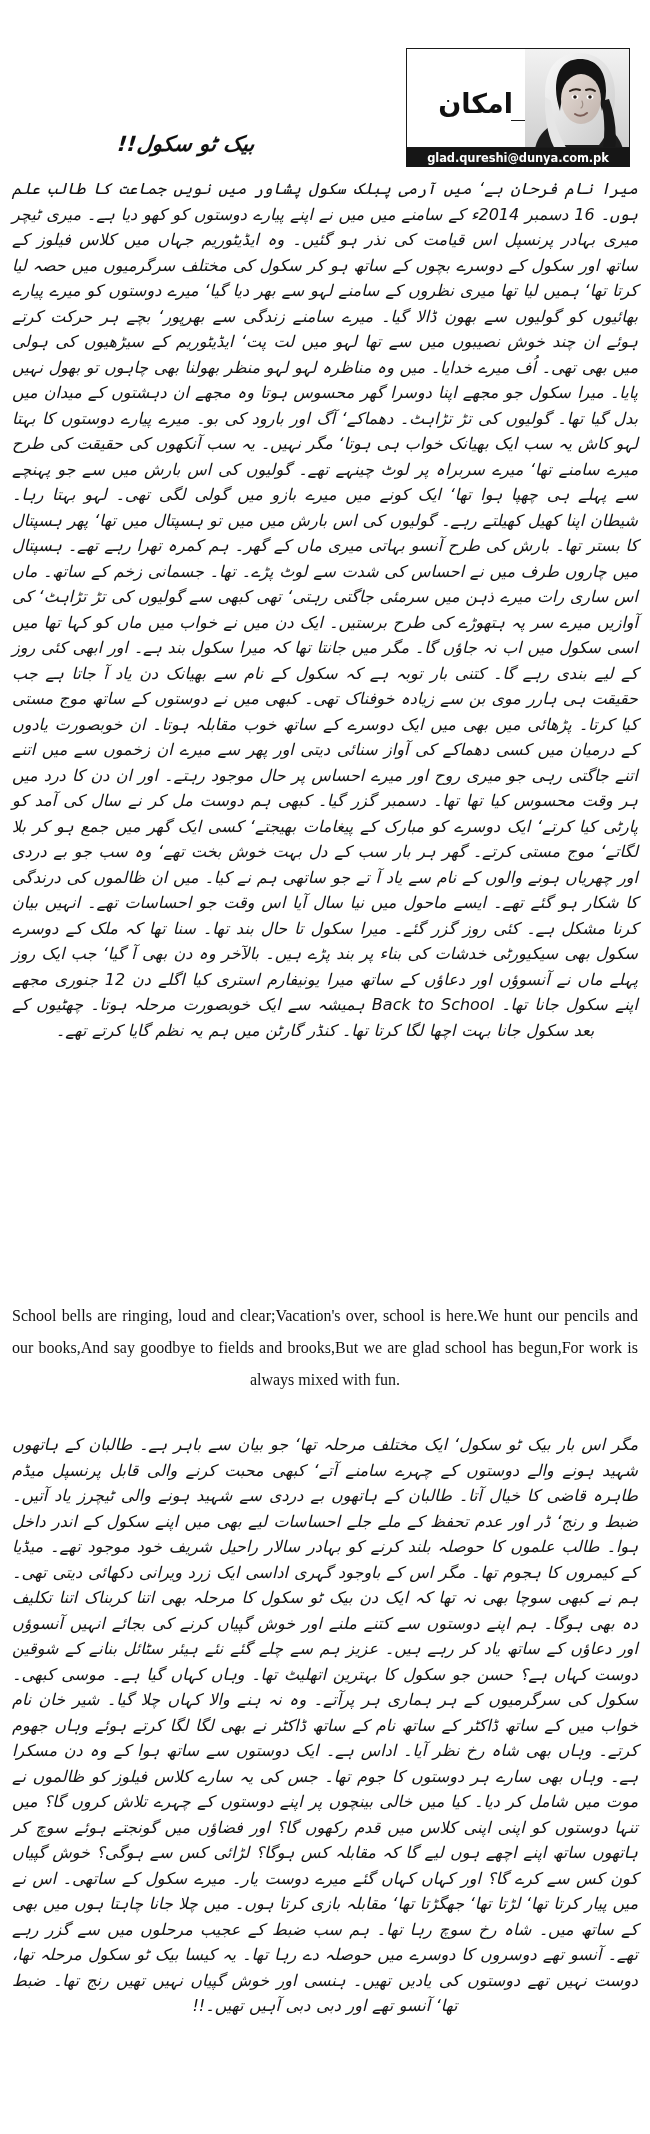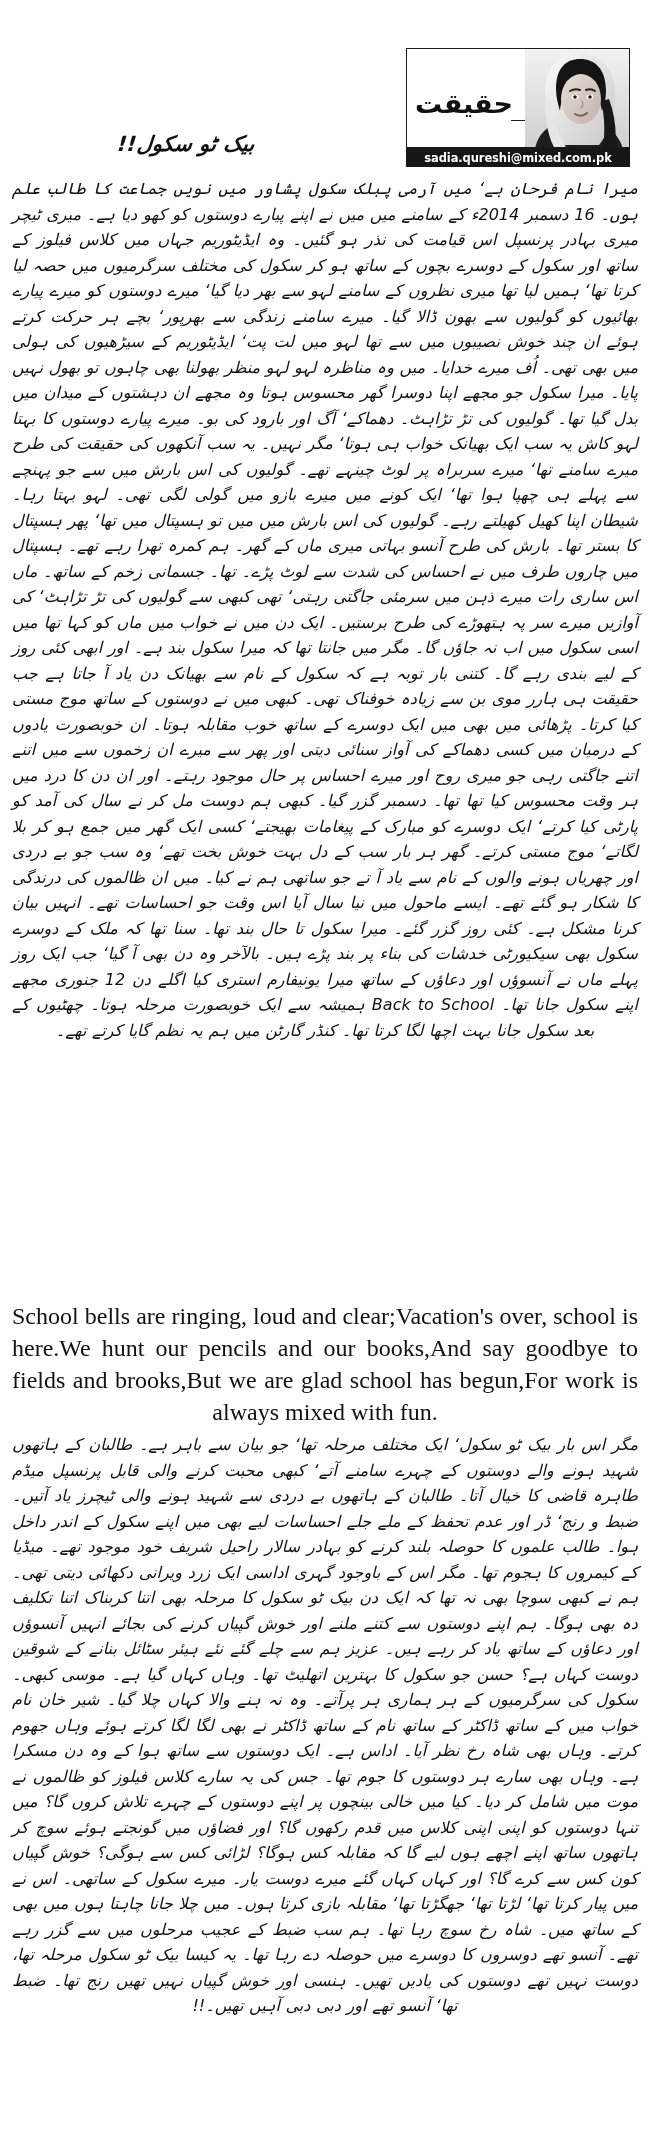--- a/index.html
+++ b/index.html
@@ -135,37 +135,37 @@
   }
   #body-1{ top:176px; }
   #body-2{ top:1432px; }
 
   .poem{
     position:absolute;
     left:12px;
     top:1300px;
     width:626px;
     font-family:"Liberation Serif", serif;
-    font-size:24px;
+    font-size:16px;
     line-height:32px;
     color:#111;
     text-align:justify;
     text-align-last:center;
     direction:ltr;
   }
 </style>
 </head>
 <body>
 
 <div class="page">
 
   <div class="masthead">
     <div class="masthead-inner">
 
-      <div class="column-title">حقیقت</div>
+      <div class="column-title">امکان</div>
 
       <div class="title-rule"></div>
 
       <div class="author-byline">سعدیہ قریشی</div>
 
       <div class="portrait">
         <svg viewBox="0 0 104 100" xmlns="http://www.w3.org/2000/svg" aria-hidden="true">
           <defs>
             <linearGradient id="bg" x1="0" y1="0" x2="0" y2="1">
               <stop offset="0%" stop-color="#f2f2f2"></stop>
@@ -204,21 +204,21 @@
 
           <path d="M26 52 C28 74 36 90 42 100 L30 100 C22 86 20 68 20 48 Z" fill="#e6e6e6"></path>
 
           <path d="M76 52 C80 68 80 84 78 100 L90 100 C92 84 90 66 84 50 Z" fill="#181818"></path>
         </svg>
       </div>
 
     </div>
   </div>
 
-  <div class="email-bar">sadia.qureshi@mixed.com.pk</div>
+  <div class="email-bar">glad.qureshi@dunya.com.pk</div>
 
   <h1 class="headline">بیک ٹو سکول!!</h1>
 
   <div class="urdu-block" id="body-1">میرا نام فرحان ہے‘ میں آرمی پبلک سکول پشاور میں نویں جماعت کا طالب علم ہوں۔ 16 دسمبر 2014ء کے سامنے میں میں نے اپنے پیارے دوستوں کو کھو دیا ہے۔ میری ٹیچر میری بہادر پرنسپل اس قیامت کی نذر ہو گئیں۔ وہ ایڈیٹوریم جہاں میں کلاس فیلوز کے ساتھ اور سکول کے دوسرے بچوں کے ساتھ ہو کر سکول کی مختلف سرگرمیوں میں حصہ لیا کرتا تھا‘ ہمیں لیا تھا میری نظروں کے سامنے لہو سے بھر دیا گیا‘ میرے دوستوں کو میرے پیارے بھائیوں کو گولیوں سے بھون ڈالا گیا۔ میرے سامنے زندگی سے بھرپور‘ بچے ہر حرکت کرتے ہوئے ان چند خوش نصیبوں میں سے تھا لہو میں لت پت‘ ایڈیٹوریم کے سیڑھیوں کی ہولی میں بھی تھی۔ اُف میرے خدایا۔ میں وہ مناظرہ لہو لہو منظر بھولنا بھی چاہوں تو بھول نہیں پایا۔ میرا سکول جو مجھے اپنا دوسرا گھر محسوس ہوتا وہ مجھے ان دہشتوں کے میدان میں بدل گیا تھا۔ گولیوں کی تڑ تڑاہٹ۔ دھماکے‘ آگ اور بارود کی بو۔ میرے پیارے دوستوں کا بہتا لہو کاش یہ سب ایک بھیانک خواب ہی ہوتا‘ مگر نہیں۔ یہ سب آنکھوں کی حقیقت کی طرح میرے سامنے تھا‘ میرے سربراہ پر لوٹ چینہے تھے۔ گولیوں کی اس بارش میں سے جو پہنچے سے پہلے ہی چھپا ہوا تھا‘ ایک کونے میں میرے بازو میں گولی لگی تھی۔ لہو بہتا رہا۔ شیطان اپنا کھیل کھیلتے رہے۔ گولیوں کی اس بارش میں میں تو ہسپتال میں تھا‘ پھر ہسپتال کا بستر تھا۔ بارش کی طرح آنسو بہاتی میری ماں کے گھر۔ ہم کمرہ تھرا رہے تھے۔ ہسپتال میں چاروں طرف میں نے احساس کی شدت سے لوٹ پڑے۔ تھا۔ جسمانی زخم کے ساتھ۔ ماں اس ساری رات میرے ذہن میں سرمئی جاگتی رہتی‘ تھی کبھی سے گولیوں کی تڑ تڑاہٹ‘ کی آوازیں میرے سر پہ ہتھوڑے کی طرح برستیں۔ ایک دن میں نے خواب میں ماں کو کہا تھا میں اسی سکول میں اب نہ جاؤں گا۔ مگر میں جانتا تھا کہ میرا سکول بند ہے۔ اور ابھی کئی روز کے لیے بندی رہے گا۔ کتنی بار توبہ ہے کہ سکول کے نام سے بھیانک دن یاد آ جاتا ہے جب حقیقت ہی ہارر موی بن سے زیادہ خوفناک تھی۔ کبھی میں نے دوستوں کے ساتھ موج مستی کیا کرتا۔ پڑھائی میں بھی میں ایک دوسرے کے ساتھ خوب مقابلہ ہوتا۔ ان خوبصورت یادوں کے درمیان میں کسی دھماکے کی آواز سنائی دیتی اور پھر سے میرے ان زخموں سے میں اتنے اتنے جاگتی رہی جو میری روح اور میرے احساس پر حال موجود رہتے۔ اور ان دن کا درد میں ہر وقت محسوس کیا تھا تھا۔ دسمبر گزر گیا۔ کبھی ہم دوست مل کر نے سال کی آمد کو پارٹی کیا کرتے‘ ایک دوسرے کو مبارک کے پیغامات بھیجتے‘ کسی ایک گھر میں جمع ہو کر بلا لگاتے‘ موج مستی کرتے۔ گھر ہر بار سب کے دل بہت خوش بخت تھے‘ وہ سب جو بے دردی اور چھریاں ہونے والوں کے نام سے یاد آ تے جو ساتھی ہم نے کیا۔ میں ان ظالموں کی درندگی کا شکار ہو گئے تھے۔ ایسے ماحول میں نیا سال آیا اس وقت جو احساسات تھے۔ انہیں بیان کرنا مشکل ہے۔ کئی روز گزر گئے۔ میرا سکول تا حال بند تھا۔ سنا تھا کہ ملک کے دوسرے سکول بھی سیکیورٹی خدشات کی بناء پر بند پڑے ہیں۔ بالآخر وہ دن بھی آ گیا‘ جب ایک روز پہلے ماں نے آنسوؤں اور دعاؤں کے ساتھ میرا یونیفارم استری کیا اگلے دن 12 جنوری مجھے اپنے سکول جانا تھا۔ Back to School ہمیشہ سے ایک خوبصورت مرحلہ ہوتا۔ چھٹیوں کے بعد سکول جانا بہت اچھا لگا کرتا تھا۔ کنڈر گارٹن میں ہم یہ نظم گایا کرتے تھے۔</div>
 
   <div class="poem">School bells are ringing, loud and clear;Vacation's over, school is here.We hunt our pencils and our books,And say goodbye to fields and brooks,But we are glad school has begun,For work is always mixed with fun.</div>
 
   <div class="urdu-block" id="body-2">مگر اس بار بیک ٹو سکول‘ ایک مختلف مرحلہ تھا‘ جو بیان سے باہر ہے۔ طالبان کے ہاتھوں شہید ہونے والے دوستوں کے چہرے سامنے آتے‘ کبھی محبت کرنے والی قابل پرنسپل میڈم طاہرہ قاضی کا خیال آتا۔ طالبان کے ہاتھوں بے دردی سے شہید ہونے والی ٹیچرز یاد آتیں۔ ضبط و رنج‘ ڈر اور عدم تحفظ کے ملے جلے احساسات لیے بھی میں اپنے سکول کے اندر داخل ہوا۔ طالب علموں کا حوصلہ بلند کرنے کو بہادر سالار راحیل شریف خود موجود تھے۔ میڈیا کے کیمروں کا ہجوم تھا۔ مگر اس کے باوجود گہری اداسی ایک زرد ویرانی دکھائی دیتی تھی۔ ہم نے کبھی سوچا بھی نہ تھا کہ ایک دن بیک ٹو سکول کا مرحلہ بھی اتنا کربناک اتنا تکلیف دہ بھی ہوگا۔ ہم اپنے دوستوں سے کتنے ملنے اور خوش گپیاں کرنے کی بجائے انہیں آنسوؤں اور دعاؤں کے ساتھ یاد کر رہے ہیں۔ عزیز ہم سے چلے گئے نئے ہیئر سٹائل بنانے کے شوقین دوست کہاں ہے؟ حسن جو سکول کا بہترین اتھلیٹ تھا۔ وہاں کہاں گیا ہے۔ موسی کبھی۔ سکول کی سرگرمیوں کے ہر ہماری ہر پرآتے۔ وہ نہ ہنے والا کہاں چلا گیا۔ شیر خان نام خواب میں کے ساتھ ڈاکٹر کے ساتھ نام کے ساتھ ڈاکٹر نے بھی لگا لگا کرتے ہوئے وہاں جھوم کرتے۔ وہاں بھی شاہ رخ نظر آیا۔ اداس ہے۔ ایک دوستوں سے ساتھ ہوا کے وہ دن مسکرا ہے۔ وہاں بھی سارے ہر دوستوں کا جوم تھا۔ جس کی یہ سارے کلاس فیلوز کو ظالموں نے موت میں شامل کر دیا۔ کیا میں خالی بینچوں پر اپنے دوستوں کے چہرے تلاش کروں گا؟ میں تنہا دوستوں کو اپنی اپنی کلاس میں قدم رکھوں گا؟ اور فضاؤں میں گونجتے ہوئے سوچ کر ہاتھوں ساتھ اپنے اچھے ہوں لیے گا کہ مقابلہ کس ہوگا؟ لڑائی کس سے ہوگی؟ خوش گپیاں کون کس سے کرے گا؟ اور کہاں کہاں گئے میرے دوست یار۔ میرے سکول کے ساتھی۔ اس نے میں پیار کرتا تھا‘ لڑتا تھا‘ جھگڑتا تھا‘ مقابلہ بازی کرتا ہوں۔ میں چلا جانا چاہتا ہوں میں بھی کے ساتھ میں۔ شاہ رخ سوچ رہا تھا۔ ہم سب ضبط کے عجیب مرحلوں میں سے گزر رہے تھے۔ آنسو تھے دوسروں کا دوسرے میں حوصلہ دے رہا تھا۔ یہ کیسا بیک ٹو سکول مرحلہ تھا، دوست نہیں تھے دوستوں کی یادیں تھیں۔ ہنسی اور خوش گپیاں نہیں تھیں رنج تھا۔ ضبط تھا‘ آنسو تھے اور دبی دبی آہیں تھیں۔!!</div>
 
 </div>

